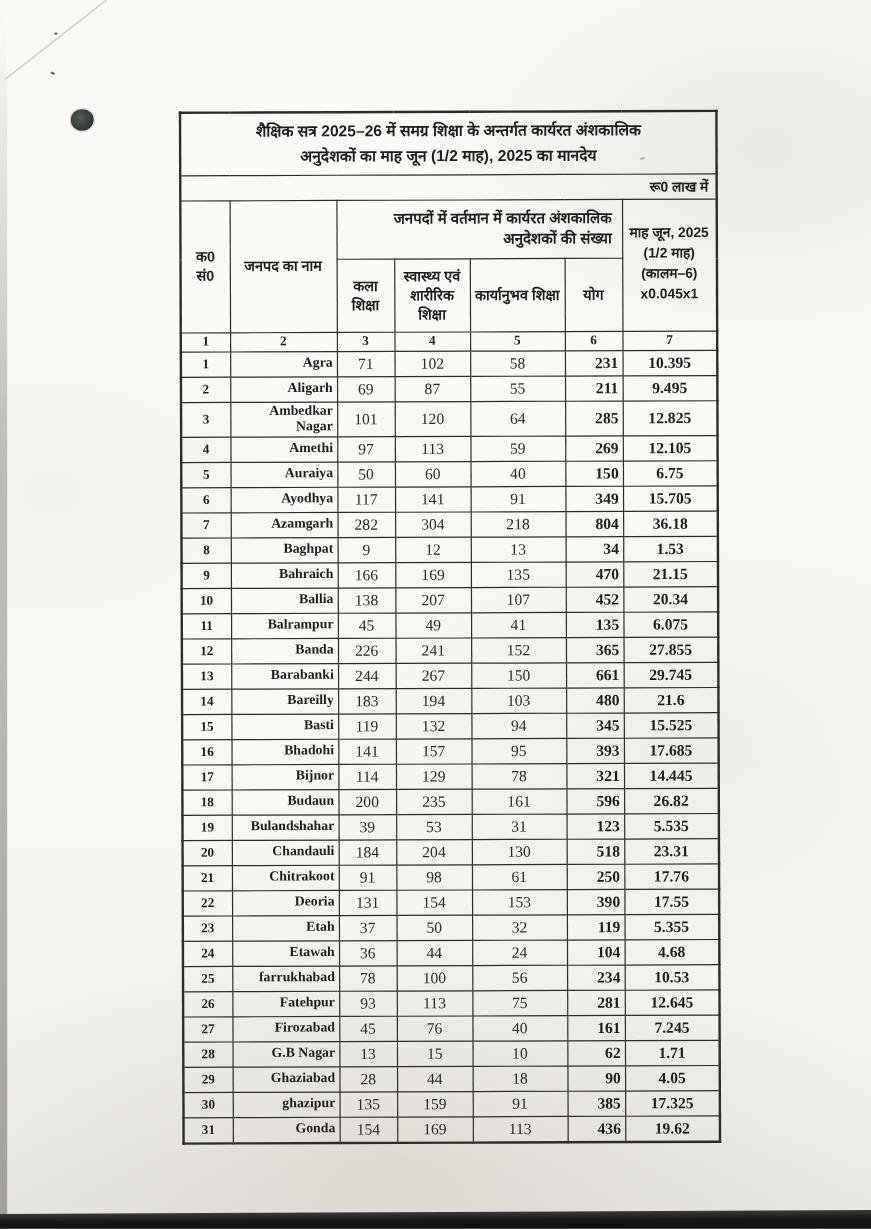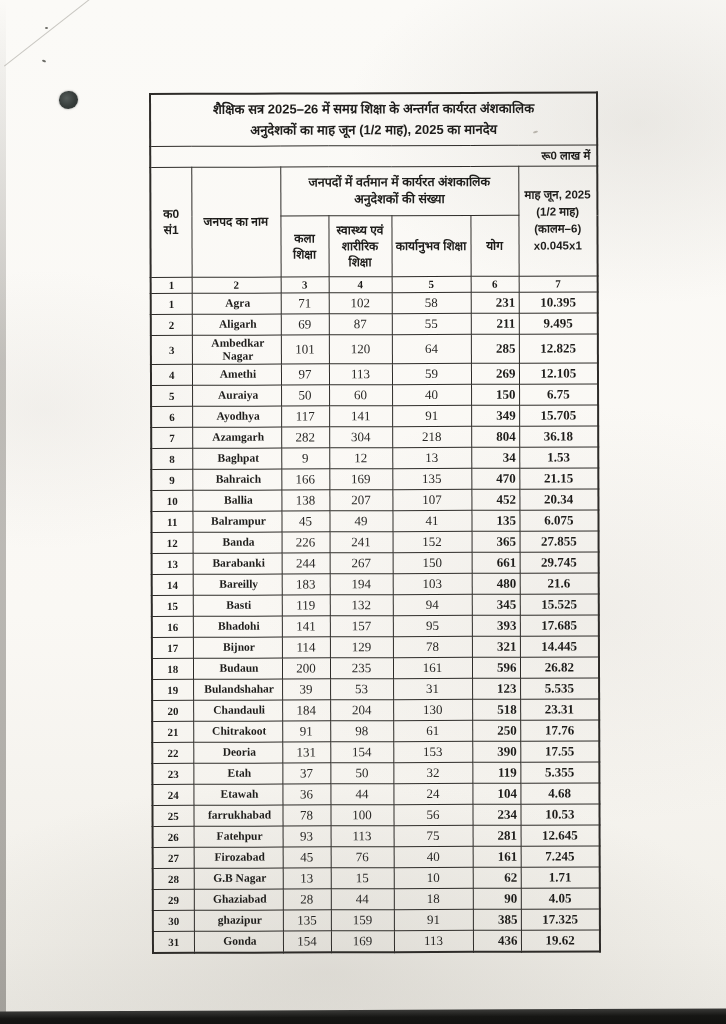--- a/index.html
+++ b/index.html
@@ -55,32 +55,32 @@
   table{border:2px solid #2e2c29;}
   .title-cell{
     text-align:center;font-weight:bold;font-size:13px;line-height:1.6;
     padding:5px 14px 4px;border-bottom:1.5px solid #2e2c29;
   }
   .unit-cell{
     text-align:right;font-weight:bold;font-size:11.5px;padding:2px 6px 2px;height:16px;
   }
   th{font-weight:bold;font-size:12px;line-height:1.35;text-align:center;background:transparent;}
   .th-serial{font-size:12px;}
-  .th-group{font-size:12.5px;padding:4px 8px;}
+  .th-group{font-size:12.5px;padding:4px 8px;text-align:right;}
   .th-amount{font-size:11.5px;line-height:1.5;padding:20px 4px;}
   .colnum-row td{
     text-align:center;font-family:"Liberation Serif", serif;font-weight:bold;
     font-size:11px;height:15px;padding:0 2px;
   }
   tbody.data td{
     font-family:"Liberation Serif", serif;font-size:12.5px;height:18px;
     text-align:center;padding:1px 3px;
   }
   tbody.data td.c0{font-weight:bold;font-size:11px;}
-  tbody.data td.c1{font-weight:bold;font-size:11.5px;text-align:center;padding-left:6px;line-height:1.15;}
+  tbody.data td.c1{font-weight:bold;font-size:11.5px;text-align:right;padding-left:6px;line-height:1.15;}
   tbody.data td.c2, tbody.data td.c3, tbody.data td.c4{font-size:13px;color:#2a2927;}
   tbody.data td.c5{font-weight:bold;font-size:13px;text-align:right;}
   tbody.data td.c6{font-weight:bold;font-size:13px;margin-left:24px;}
 </style>
 </head>
 <body>
 
 <div class="paper-bg"></div>
 <div class="corner-edge"></div>
 <div class="speck s1"></div>
@@ -103,21 +103,21 @@
       <tr>
         <td class="title-cell" colspan="7">
           <span>शैक्षिक सत्र 2025–26 में समग्र शिक्षा के अन्तर्गत कार्यरत अंशकालिक</span><br>
           <span>अनुदेशकों का माह जून (1/2 माह), 2025 का मानदेय</span>
         </td>
       </tr>
       <tr>
         <td class="unit-cell" colspan="7">रू0 लाख में</td>
       </tr>
       <tr>
-        <th class="th-serial" rowspan="2">क0 सं1</th>
+        <th class="th-serial" rowspan="2">क0 सं0</th>
         <th rowspan="2">जनपद का नाम</th>
         <th class="th-group" colspan="4">जनपदों में वर्तमान में कार्यरत अंशकालिक अनुदेशकों की संख्या</th>
         <th class="th-amount" rowspan="2">माह जून, 2025 (1/2 माह) (कालम–6) x0.045x1</th>
       </tr>
       <tr>
         <th>कला शिक्षा</th>
         <th>स्वास्थ्य एवं शारीरिक शिक्षा</th>
         <th>कार्यानुभव शिक्षा</th>
         <th>योग</th>
       </tr>

